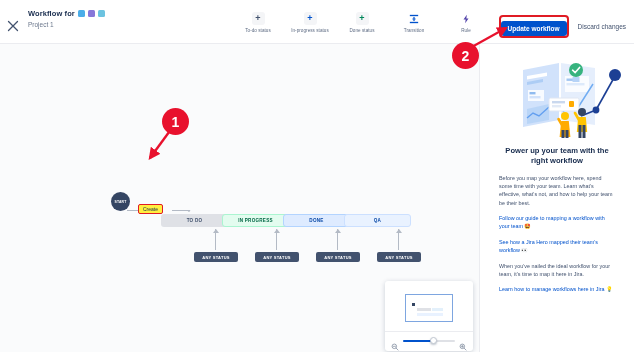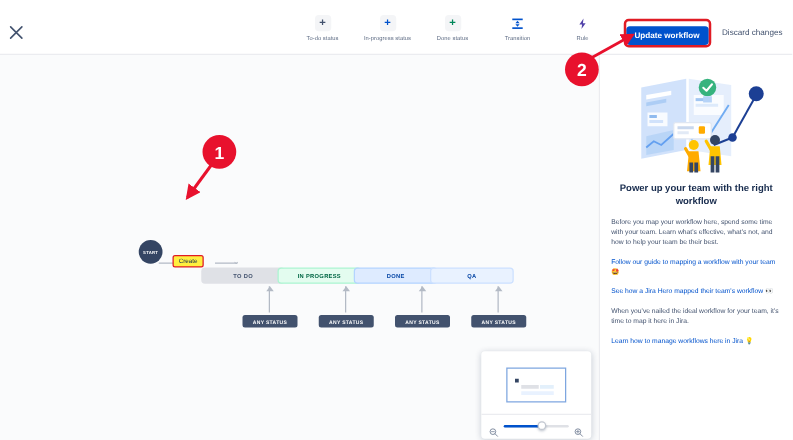--- a/index.html
+++ b/index.html
@@ -156,21 +156,21 @@
   .mm-fill { position:absolute; left:0; top:0; height:2px; width:55%; background:#0052cc; border-radius:1px; }
   .mm-knob {
     position:absolute; left:52%; top:-3px; width:7px; height:7px;
     border-radius:50%; background:#fff; border:1px solid #c1c7d0;
     box-shadow:0 1px 2px rgba(9,30,66,.25); cursor:pointer;
   }
 
   
   .panel {
     position:absolute; right:0; top:44px; width:155px; height:308px;
-    background:#fff; border-left:1px solid #ebecf0; padding:10px 9px;
+    background:#fff; border-left:1px solid #ebecf0; padding:10px 19px;
   }
   .illus { width:100%; height:86px; position:relative; margin-bottom:6px; }
   .panel-title {
     font-size:7.6px; font-weight:bold; color:#172b4d; text-align:center;
     line-height:1.35; margin-bottom:7px;
   }
   .panel-p {
     font-size:5.4px; color:#42526e; line-height:1.55; margin-bottom:7px;
   }
   .panel-link {
@@ -195,20 +195,29 @@
 <div id="app">
 
   <div class="header">
 
     <div class="close-btn">
       <svg width="12" height="12" viewBox="0 0 12 12" aria-hidden="true">
         <path d="M1.5 1.5 L10.5 10.5 M10.5 1.5 L1.5 10.5" stroke="#42526e" stroke-width="1.3" stroke-linecap="round" fill="none"></path>
       </svg>
     </div>
 
+    <div class="title-block">
+      <div class="title-row">
+        <span class="title-text">Workflow for</span>
+        <span class="type-ico" style="background:#4bade8"></span>
+        <span class="type-ico" style="background:#8777d9"></span>
+        <span class="type-ico" style="background:#6cc3e0"></span>
+      </div>
+      <div class="subtitle">Project 1</div>
+    </div>
 
     <div class="toolbar">
       <div class="tool">
         <span class="tool-ico" style="color:#42526e">+</span>
         <span class="tool-lbl">To-do status</span>
       </div>
       <div class="tool">
         <span class="tool-ico" style="color:#0052cc">+</span>
         <span class="tool-lbl">In-progress status</span>
       </div>

